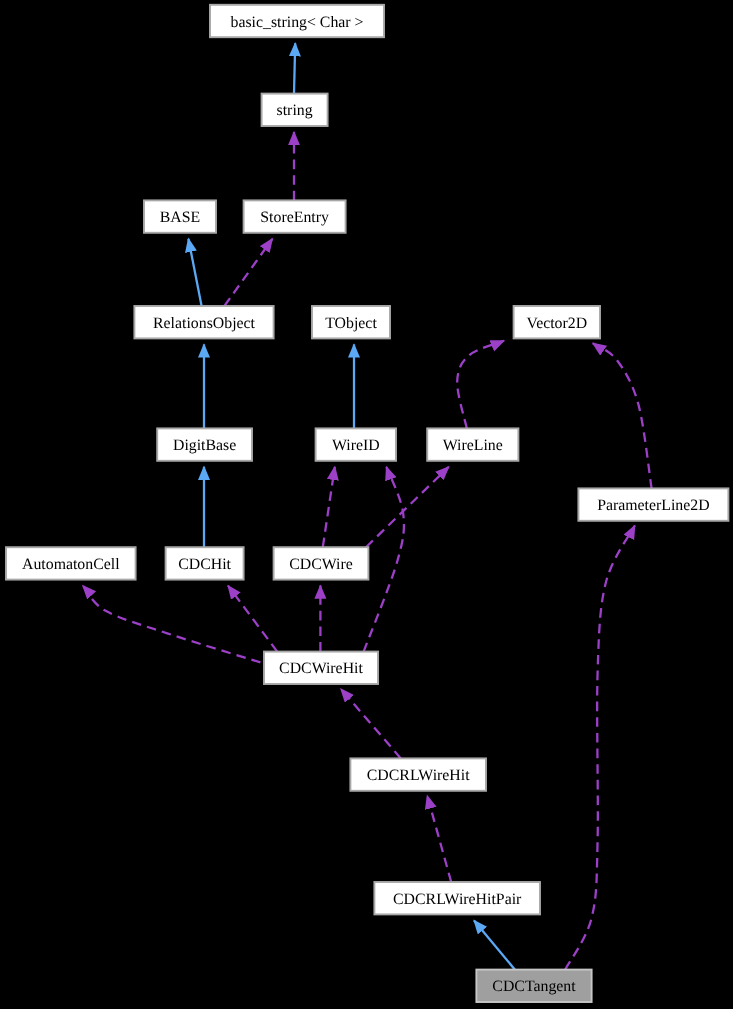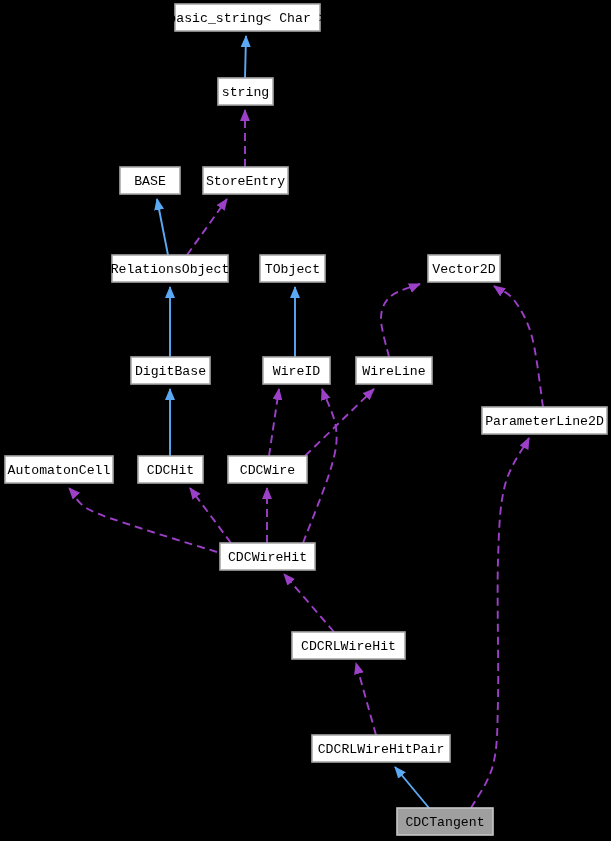--- a/index.html
+++ b/index.html
@@ -1,17 +1,17 @@
 <!DOCTYPE html>
 <html><head>
 <meta charset="utf-8">
 <style>
   html,body{margin:0;padding:0;background:#000;}
   .stage{position:relative;width:611px;height:841px;background:#000;overflow:hidden;
-         font-family:Liberation Mono, monospace;}
+         font-family:Liberation Serif, serif;}
   svg{display:block;}
   .node rect{stroke-width:1.6px;}
   .node text{font-size:13.2px;fill:#000;}
   .node{cursor:pointer;}
 </style>
 </head>
 <body>
 
 <div class="stage" style="background: rgb(0, 0, 0);">
   <svg id="graph" width="611" height="841" viewBox="0 0 611 841" xmlns="http://www.w3.org/2000/svg">

